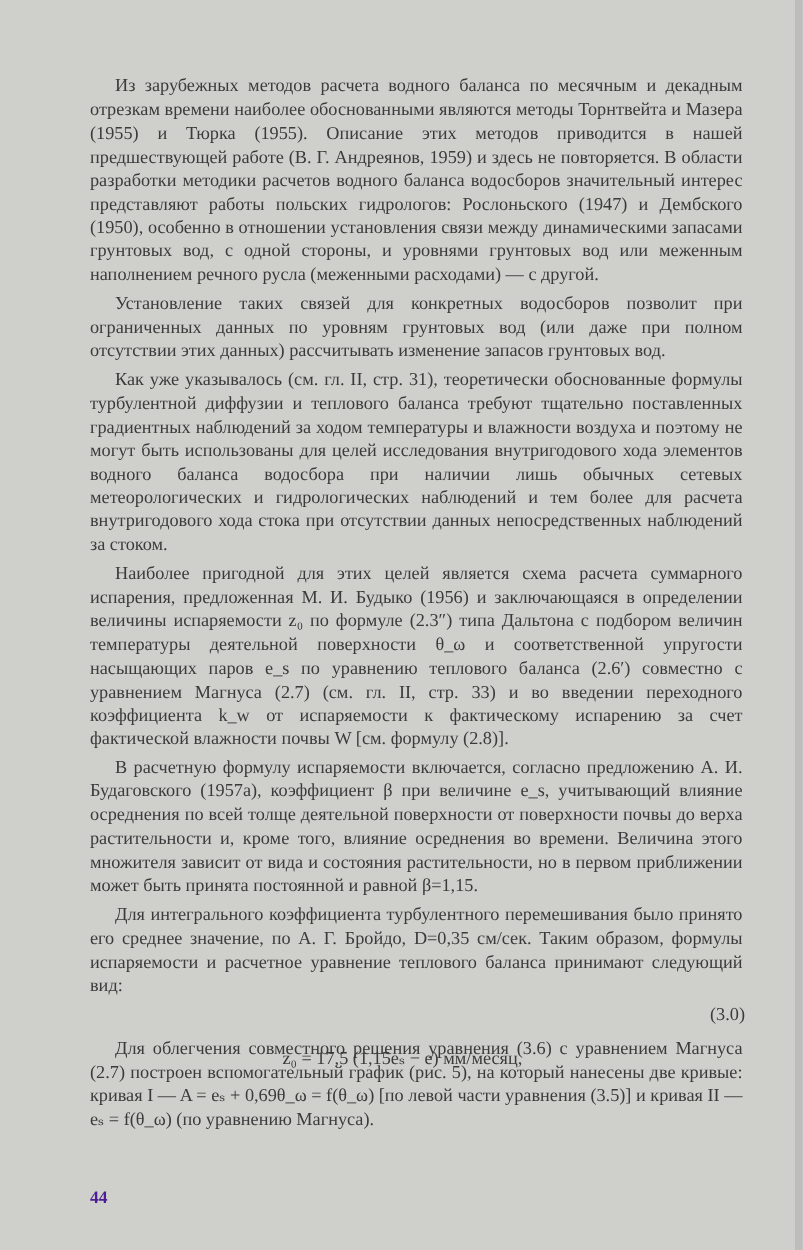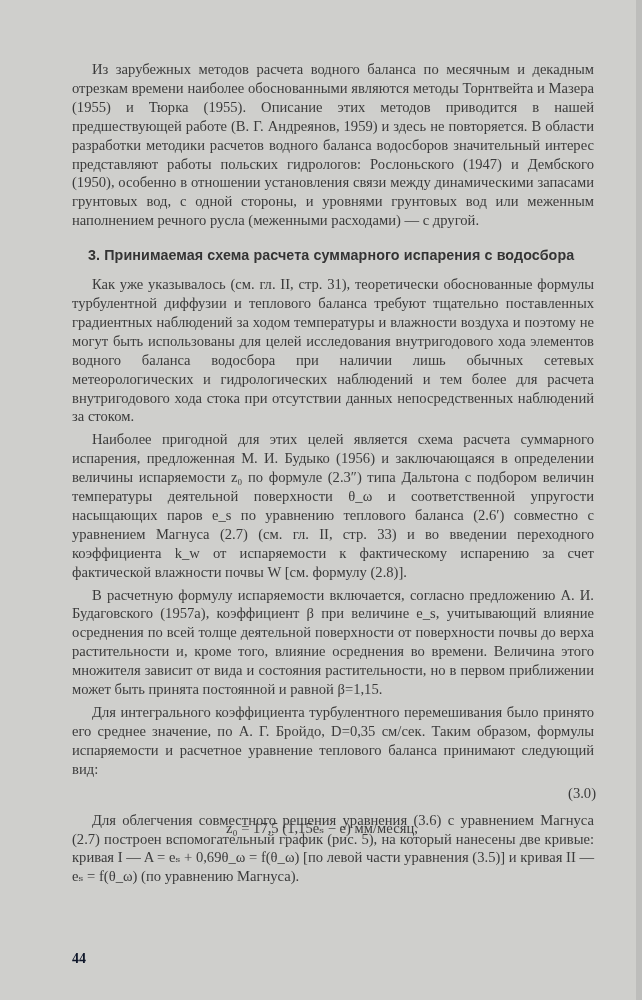--- a/index.html
+++ b/index.html
@@ -25,34 +25,34 @@
   }
   .eq {
     position:relative; text-align:left; margin:5px 0; height:22px;
   }
   .eq .body { position:absolute; font-style:normal; }
   .eq .num { position:absolute; right:2px; }
   .eq1 .body { left:158px;margin-top:35px; }
   .eq2 .body { left:152px; }
   .pagenum {
     position:absolute; left:72px; top:951px;
-    font-size:14px; font-weight:bold; color:#0f172a;
+    font-size:14px; font-weight:bold; color:#4c1d95;
   }
   .edge {
     position:absolute; right:0; top:0; width:6px; height:1000px;
     background:#bdbdbb;
   }
 </style>
 </head>
 <body>
 
 <div class="page">
   <p class="p">Из зарубежных методов расчета водного баланса по месячным и декадным отрезкам времени наиболее обоснованными являются методы Торнтвейта и Мазера (1955) и Тюрка (1955). Описание этих методов приводится в нашей предшествующей работе (В. Г. Андреянов, 1959) и здесь не повторяется. В области разработки методики расчетов водного баланса водосборов значительный интерес представляют работы польских гидрологов: Рослоньского (1947) и Дембского (1950), особенно в отношении установления связи между динамическими запасами грунтовых вод, с одной стороны, и уровнями грунтовых вод или меженным наполнением речного русла (меженными расходами) — с другой.</p>
+  <p class="p">Установление таких связей для конкретных водосборов позволит при ограниченных данных по уровням грунтовых вод (или даже при полном отсутствии этих данных) рассчитывать изменение запасов грунтовых вод.</p>
 
-  <h3 class="section">3. Принимаемая схема расчета суммарного испарения с водосбора</h3>
 
   <p class="p">Как уже указывалось (см. гл. II, стр. 31), теоретически обоснованные формулы турбулентной диффузии и теплового баланса требуют тщательно поставленных градиентных наблюдений за ходом температуры и влажности воздуха и поэтому не могут быть использованы для целей исследования внутригодового хода элементов водного баланса водосбора при наличии лишь обычных сетевых метеорологических и гидрологических наблюдений и тем более для расчета внутригодового хода стока при отсутствии данных непосредственных наблюдений за стоком.</p>
   <p class="p">Наиболее пригодной для этих целей является схема расчета суммарного испарения, предложенная М. И. Будыко (1956) и заключающаяся в определении величины испаряемости z₀ по формуле (2.3″) типа Дальтона с подбором величин температуры деятельной поверхности θ_ω и соответственной упругости насыщающих паров e_s по уравнению теплового баланса (2.6′) совместно с уравнением Магнуса (2.7) (см. гл. II, стр. 33) и во введении переходного коэффициента k_w от испаряемости к фактическому испарению за счет фактической влажности почвы W [см. формулу (2.8)].</p>
   <p class="p">В расчетную формулу испаряемости включается, согласно предложению А. И. Будаговского (1957а), коэффициент β при величине e_s, учитывающий влияние осреднения по всей толще деятельной поверхности от поверхности почвы до верха растительности и, кроме того, влияние осреднения во времени. Величина этого множителя зависит от вида и состояния растительности, но в первом приближении может быть принята постоянной и равной β=1,15.</p>
   <p class="p">Для интегрального коэффициента турбулентного перемешивания было принято его среднее значение, по А. Г. Бройдо, D=0,35 см/сек. Таким образом, формулы испаряемости и расчетное уравнение теплового баланса принимают следующий вид:</p>
 
   <div class="eq eq1">
     <span class="body">z₀ = 17,5 (1,15eₛ − e) мм/месяц,</span>
     <span class="num">(3.0)</span>
   </div>

